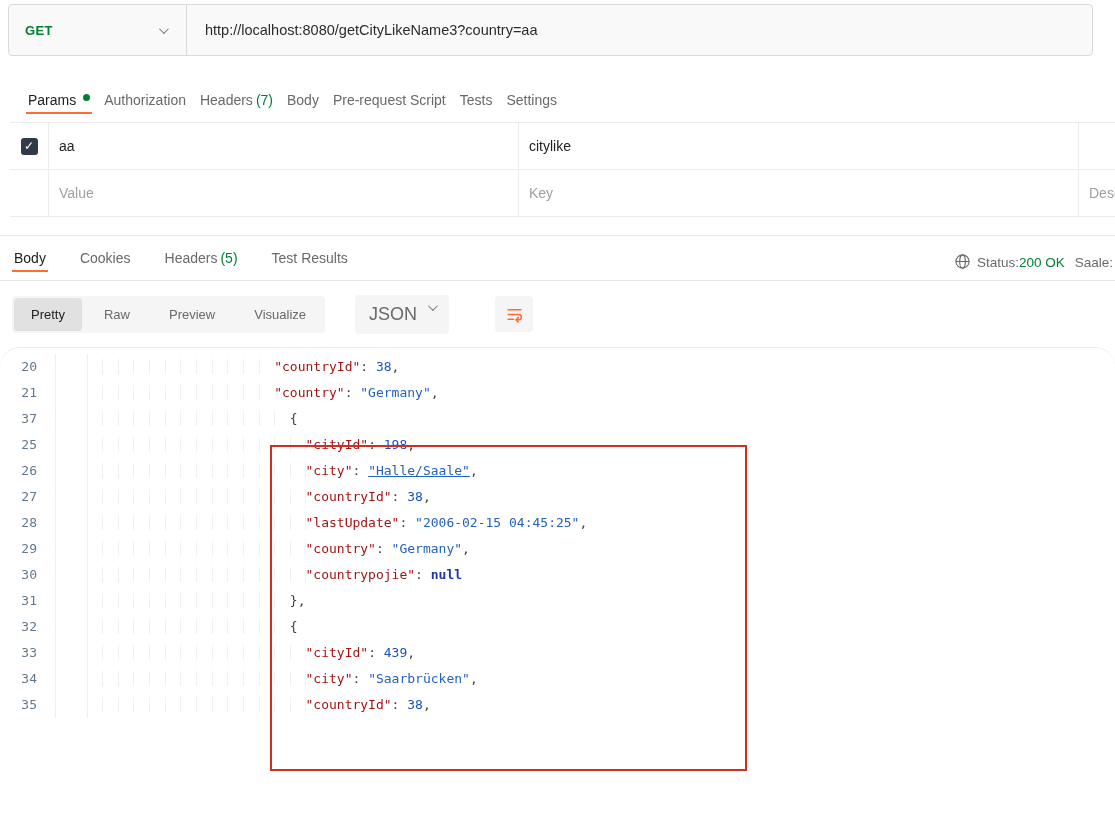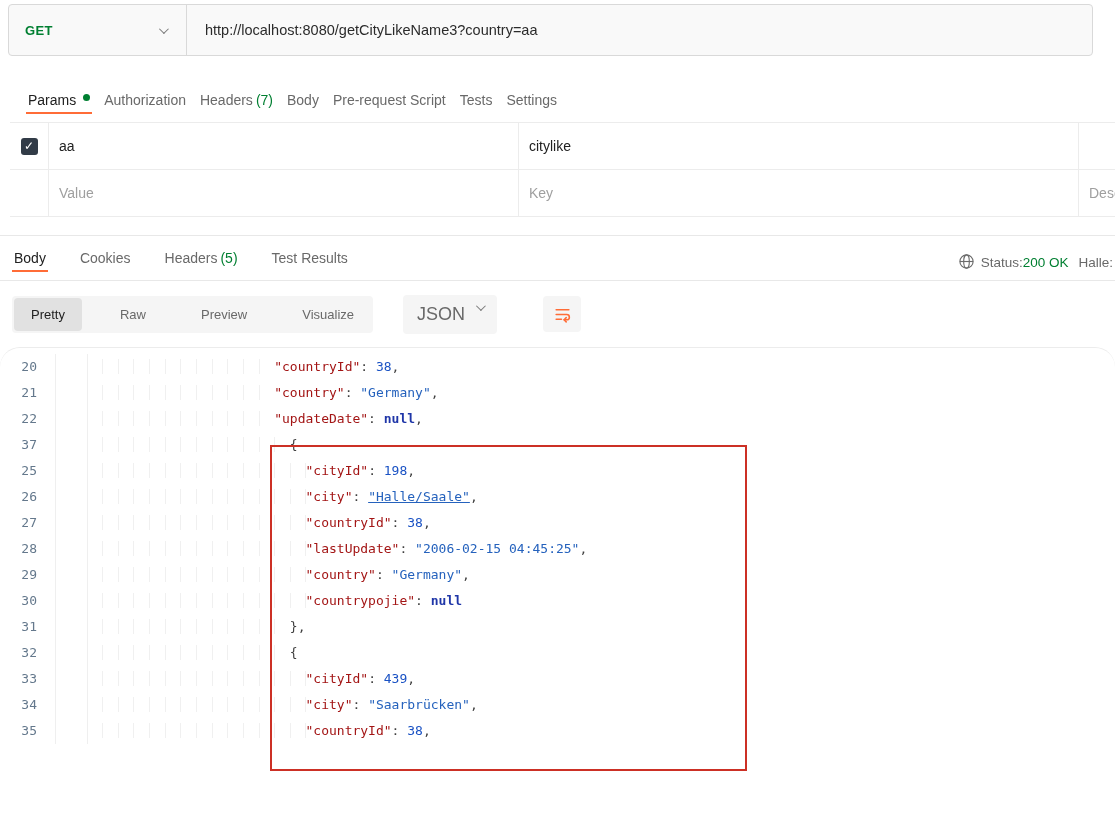--- a/index.html
+++ b/index.html
@@ -59,21 +59,21 @@
     margin-left: auto; display: flex; align-items: flex-end; gap: 0;
     padding: 0 2px 10px 0; white-space: nowrap; font-size: 13.5px;
   }
   .meta-label { color: #696969; }
   .meta-green { color: var(--green); }
   .time-label { margin-left: 10px; }
   .globe { margin-right: 6px; }
 
   
   .resp-toolbar { display: flex; align-items: center; height: 66px; padding-left: 12px; }
-  .seg-group { display: flex; gap: 21px; background: #f5f5f5; border-radius: 4px; padding: 2px; }
+  .seg-group { display: flex; gap: 5px; background: #f5f5f5; border-radius: 4px; padding: 2px; }
   .seg { font-size: 13px; color: #696969; padding: 9px 17px; border-radius: 4px; cursor: pointer; }
   .seg.active { background: #e1e1e1; color: #212121; font-weight: 500; }
   .json-dd {
     display: flex; align-items: flex-start; gap: 11px; margin-left: 30px;
     background: #f5f5f5; border-radius: 4px; padding: 9px 14px;
     font-size: 18px; color: #696969; cursor: pointer;
   }
   .icon-btn {
     margin-left: 46px; width: 38px; height: 36px; background: #f5f5f5;
     border-radius: 4px; display: flex; align-items: center; justify-content: center; cursor: pointer;
@@ -145,21 +145,21 @@
     <div class="rtab"><span>Test Results</span></div>
   </div>
   <div class="resp-meta">
     <svg class="globe" width="17" height="17" viewBox="0 0 18 18" fill="none" stroke="#6b6b6b" stroke-width="1.2">
       <circle cx="9" cy="9" r="7"></circle>
       <ellipse cx="9" cy="9" rx="3" ry="7"></ellipse>
       <path d="M2 9 h14"></path>
     </svg>
     <span class="meta-label">Status:</span>
     <span class="meta-green">200 OK</span>
-    <span class="meta-label time-label">Halle:</span>
+    <span class="meta-label time-label">Saale:</span>
   </div>
 </div>
 
 <div class="resp-toolbar">
   <div class="seg-group">
     <div class="seg active">Pretty</div>
     <div class="seg">Raw</div>
     <div class="seg">Preview</div>
     <div class="seg">Visualize</div>
   </div>
@@ -183,25 +183,20 @@
         <span class="ln">20</span>
         <span class="fold"></span>
         <span class="lt"><span class="tok tok-ws">                      </span><span class="tok tok-key">"countryId"</span><span class="tok tok-pun">: </span><span class="tok tok-num">38</span><span class="tok tok-pun">,</span></span>
       </div>
       <div class="code-line">
         <span class="ln">21</span>
         <span class="fold"></span>
         <span class="lt"><span class="tok tok-ws">                      </span><span class="tok tok-key">"country"</span><span class="tok tok-pun">: </span><span class="tok tok-str">"Germany"</span><span class="tok tok-pun">,</span></span>
       </div>
       <div class="code-line">
-        <span class="ln">22</span>
-        <span class="fold"></span>
-        <span class="lt"><span class="tok tok-ws">                      </span><span class="tok tok-key">"updateDate"</span><span class="tok tok-pun">: </span><span class="tok tok-kw">null</span><span class="tok tok-pun">,</span></span>
-      </div>
-      <div class="code-line">
         <span class="ln">37</span>
         <span class="fold"></span>
         <span class="lt"><span class="tok tok-ws">                        </span><span class="tok tok-pun">{</span></span>
       </div>
       <div class="code-line">
         <span class="ln">25</span>
         <span class="fold"></span>
         <span class="lt"><span class="tok tok-ws">                          </span><span class="tok tok-key">"cityId"</span><span class="tok tok-pun">: </span><span class="tok tok-num">198</span><span class="tok tok-pun">,</span></span>
       </div>
       <div class="code-line">

